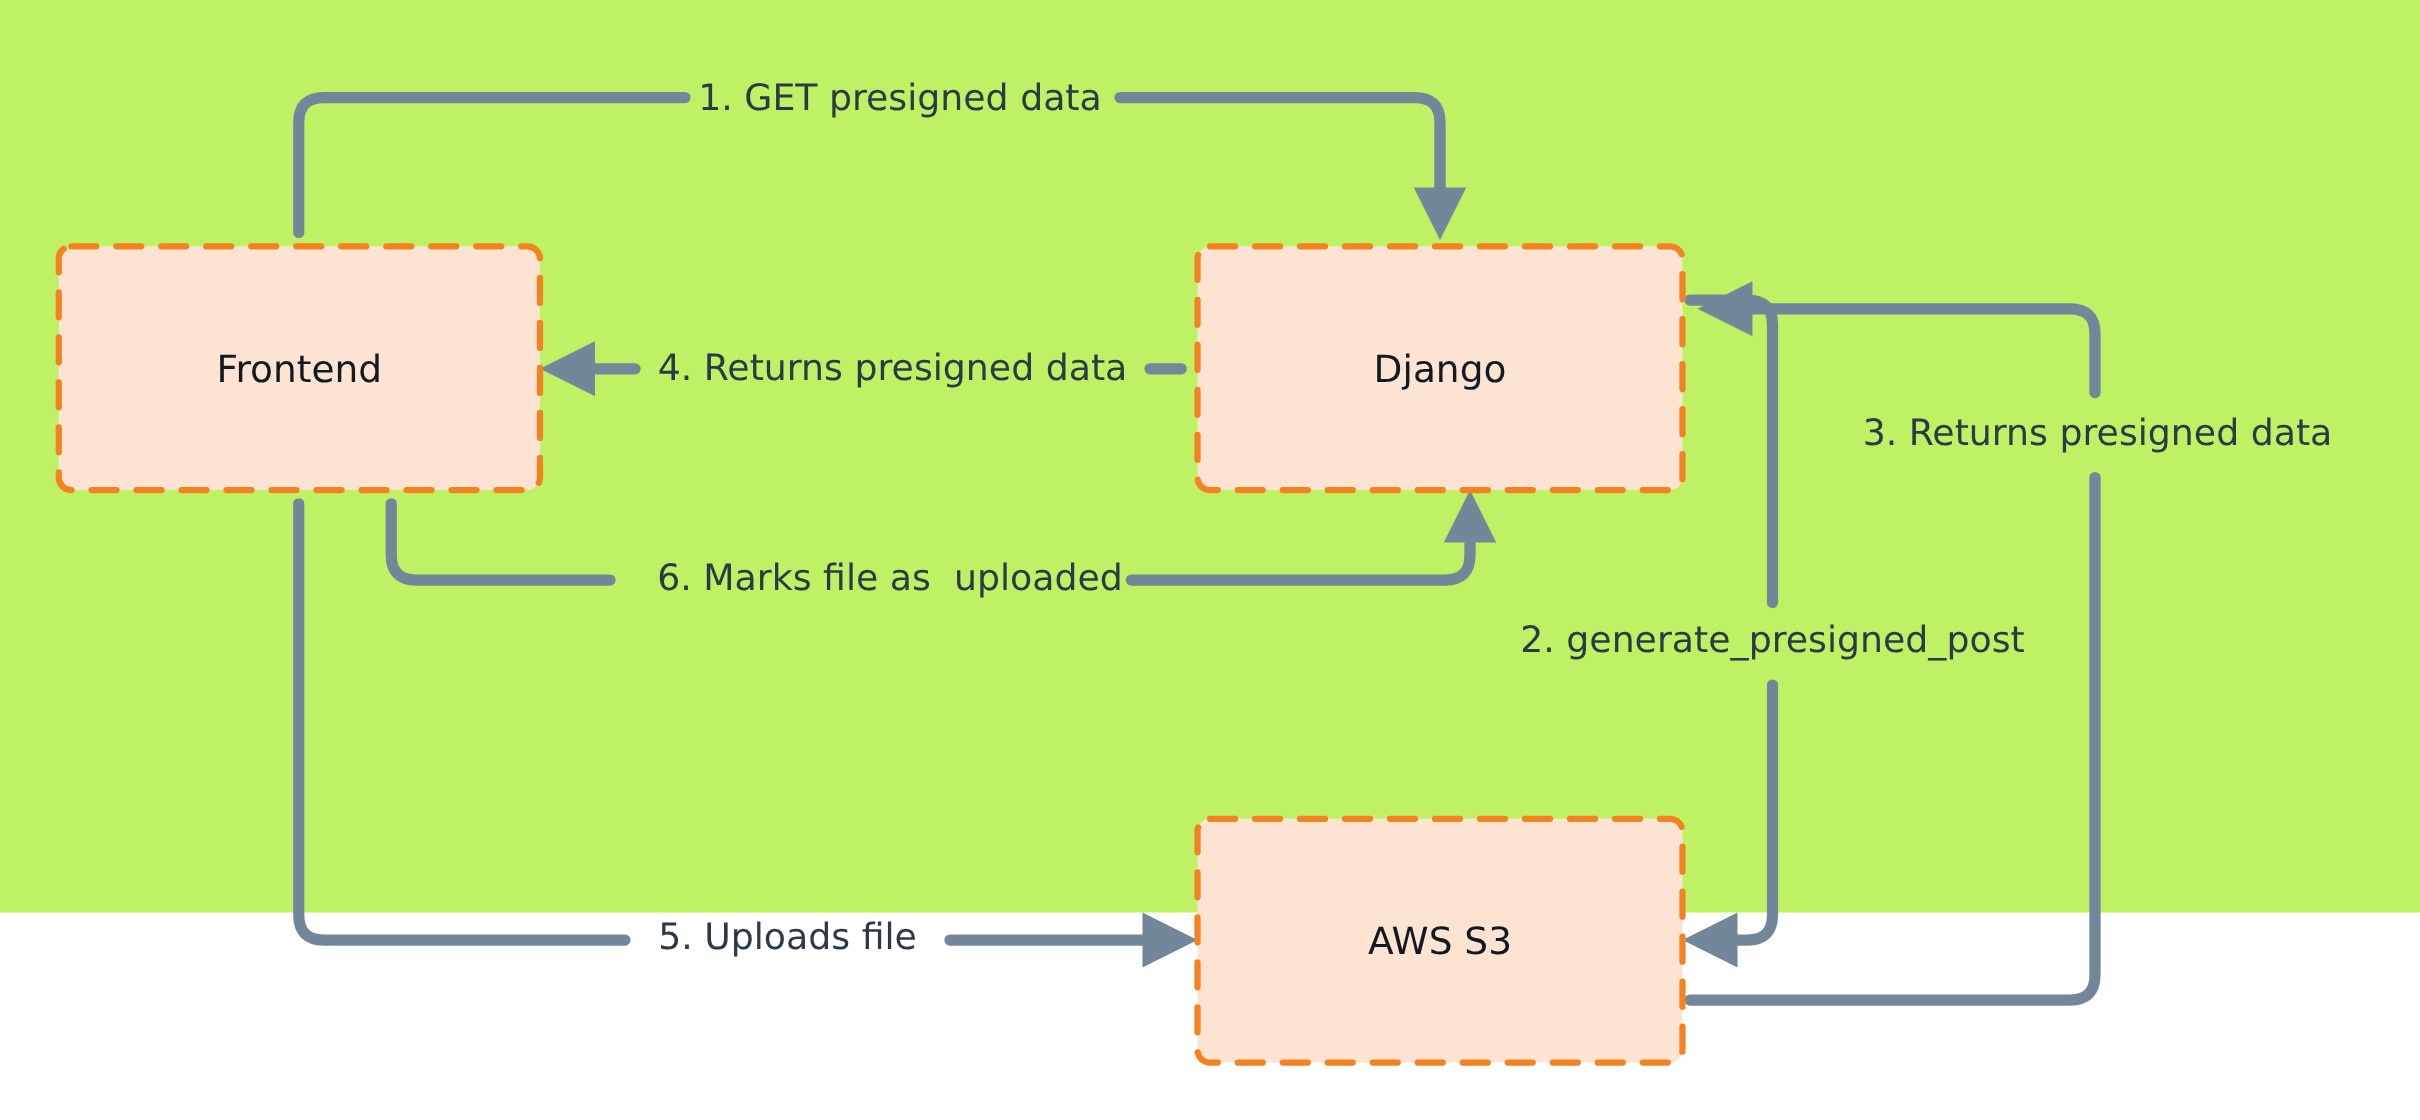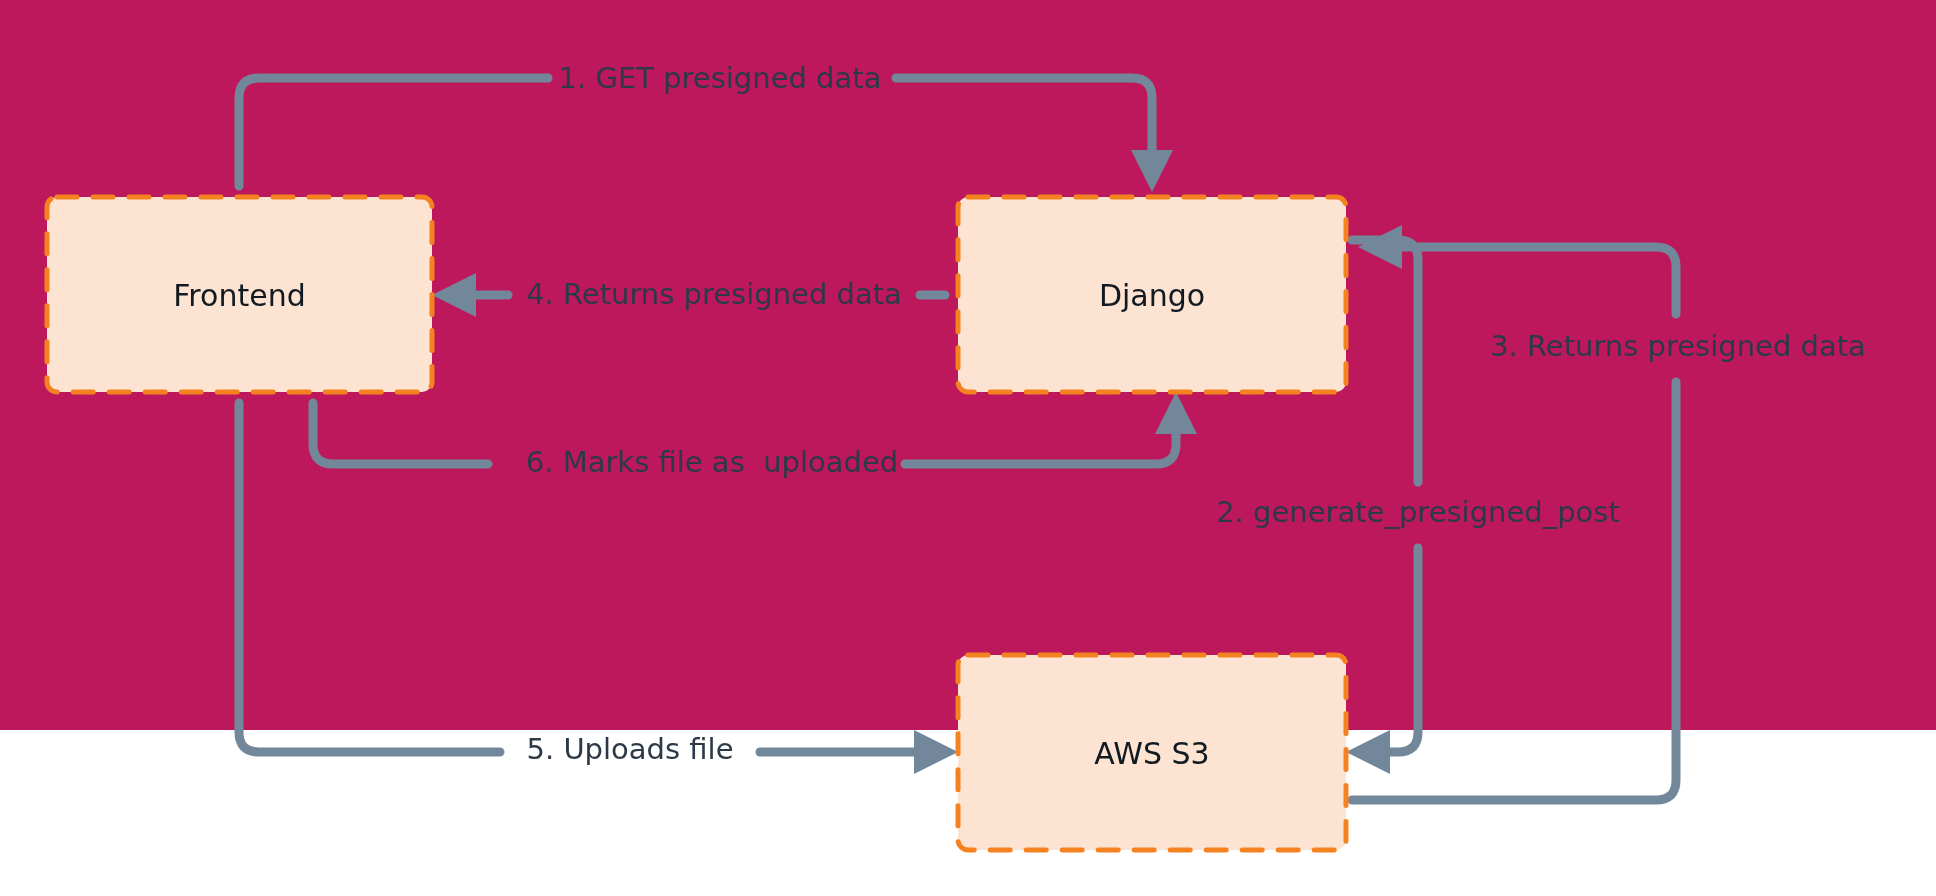--- a/index.html
+++ b/index.html
@@ -9,21 +9,21 @@
   body {
     width: 1936px;
     height: 896px;
     overflow: hidden;
     font-family: "DejaVu Sans", sans-serif;
   }
   #diagram-root {
     position: relative;
     width: 1936px;
     height: 730px;
-    background: #be185d;
+    background: #bef264;
   }
   svg.diagram-canvas {
     position: absolute;
     left: 0;
     top: 0;
     width: 1936px;
     height: 896px;
     display: block;
   }
   .node-rect {

